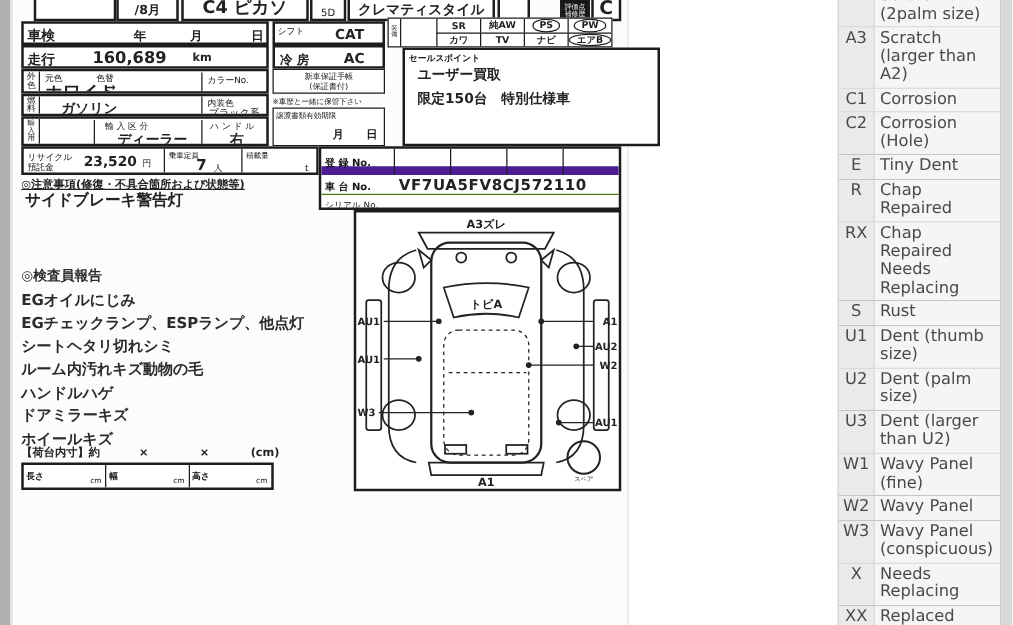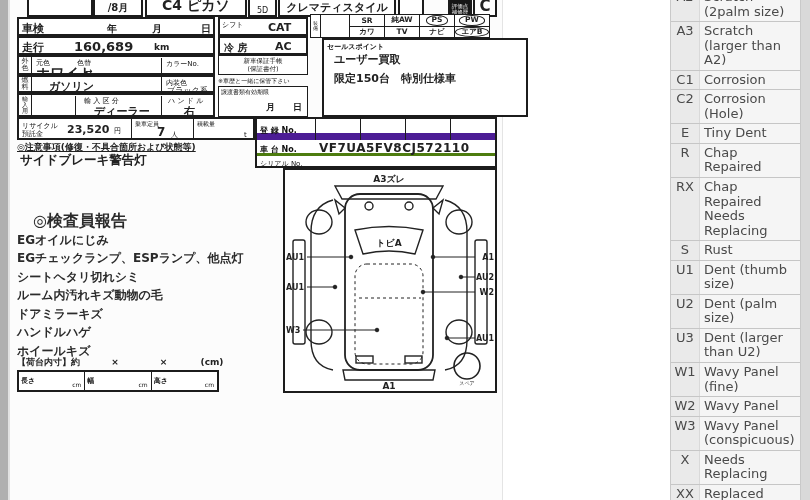--- a/index.html
+++ b/index.html
@@ -164,41 +164,41 @@
     </div>
 
     <div class="box" style="left:245px;top:117px;width:242px;height:51px;">
       <div style="position:absolute;left:0;top:0;width:100%;height:21px;border-bottom:7px solid #4c1d95;">
         <span class="lbl b" style="position:absolute;left:3px;top:6px;font-size:8px;">登 録 No.</span>
         <span style="position:absolute;left:58px;top:0;width:45px;height:21px;border-left:1px solid #1c1c1c;"></span>
         <span style="position:absolute;left:103px;top:0;width:45px;height:21px;border-left:1px solid #1c1c1c;"></span>
         <span style="position:absolute;left:148px;top:0;width:45px;height:21px;border-left:1px solid #1c1c1c;"></span>
         <span style="position:absolute;left:193px;top:0;width:45px;height:21px;border-left:1px solid #1c1c1c;"></span>
       </div>
-      <div style="position:absolute;left:0;top:21px;width:100%;height:16px;border-bottom:3px solid #4d7c0f;">
+      <div style="position:absolute;left:0;top:21px;width:100%;height:16px;border-bottom:1px solid #4d7c0f;">
         <span class="lbl b" style="position:absolute;left:3px;top:4px;font-size:8px;">車 台 No.</span>
         <span class="b" style="position:absolute;left:62px;top:1px;font-size:12px;letter-spacing:0.5px;">VF7UA5FV8CJ572110</span>
       </div>
       <div style="position:absolute;left:0;top:37px;width:100%;height:14px;">
         <span class="lbl" style="position:absolute;left:3px;top:3px;font-size:7px;">シリアル No.</span>
       </div>
     </div>
 
     <div style="position:absolute;left:7px;top:141px;font-size:9px;font-weight:bold;text-decoration:underline;text-align:center;">◎注意事項(修復・不具合箇所および状態等)</div>
     <div style="position:absolute;left:10px;top:152px;font-size:12.5px;font-weight:bold;">サイドブレーキ警告灯</div>
 
     <div style="position:absolute;left:7px;top:212px;">
-      <div class="insp-line" style="font-size:16px;margin-left:16px;">◎検査員報告</div>
+      <div class="insp-line" style="font-size:11px;">◎検査員報告</div>
       <div id="insp-lines">
           <div class="insp-line">EGオイルにじみ</div>
           <div class="insp-line">EGチェックランプ、ESPランプ、他点灯</div>
           <div class="insp-line">シートヘタリ切れシミ</div>
           <div class="insp-line">ルーム内汚れキズ動物の毛</div>
+          <div class="insp-line">ハンドルハゲ</div>
           <div class="insp-line">ドアミラーキズ</div>
-          <div class="insp-line">ハンドルハゲ</div>
           <div class="insp-line">ホイールキズ</div>
         </div>
     </div>
 
     <div style="position:absolute;left:7px;top:356px;font-size:9px;font-weight:bold;">
       <span>【荷台内寸】約</span>
       <span style="margin-left:28px;">×</span>
       <span style="margin-left:38px;">×</span>
       <span style="margin-left:30px;">(cm)</span>
     </div>

